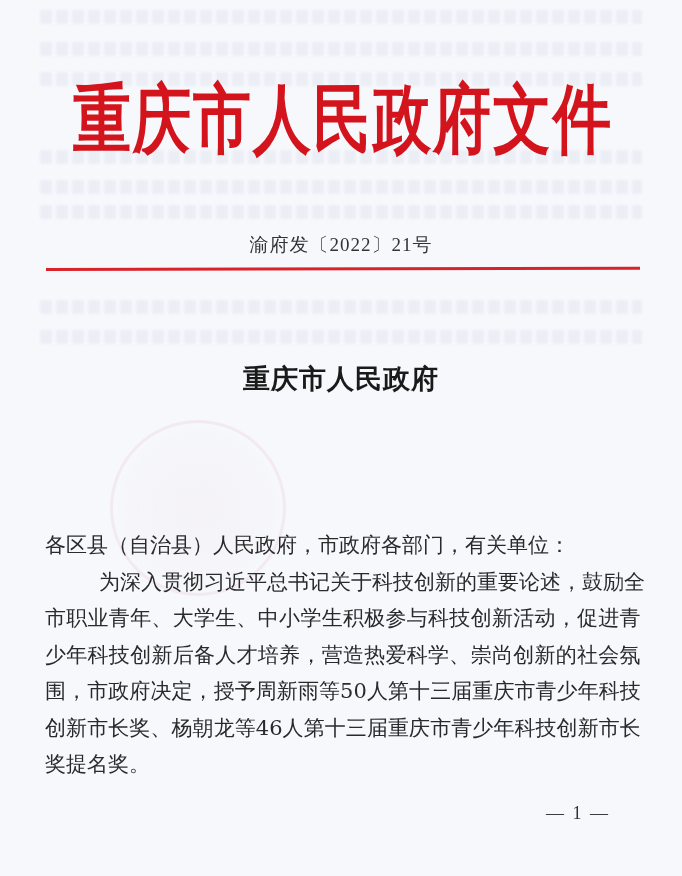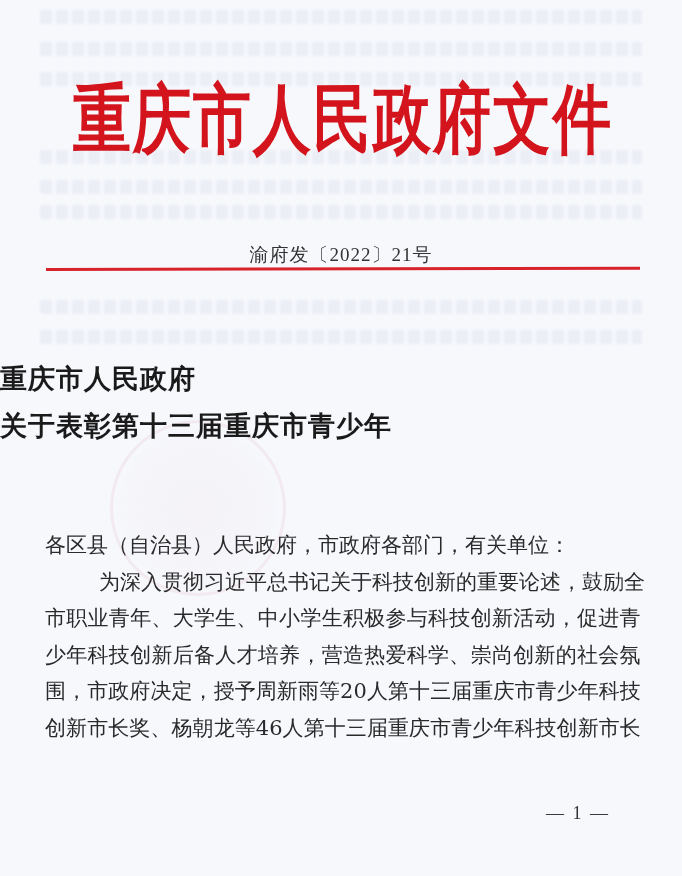--- a/index.html
+++ b/index.html
@@ -59,21 +59,21 @@
     .red-title span {
       display: inline-block;
       transform: scaleY(1.3);
       width: 62px;
       text-align: center;
     }
     .doc-number {
       position: absolute;
       left: 0;
       width: 682px;
-      top: 242px;
+      top: 232px;
       text-align: center;
       font-size: 19px;
       color: #333;
       font-family: "Liberation Serif", "DejaVu Serif", serif;
       letter-spacing: 1px;
     }
     .red-rule {
       position: absolute;
       left: 46px;
       top: 268px;
@@ -81,21 +81,21 @@
       height: 3px;
       background: #d9232b;
       transform: rotate(-0.12deg);
       transform-origin: left center;
     }
     .heading {
       position: absolute;
       left: 0;
       width: 682px;
       top: 355px;
-      text-align: left;
+      text-align: center;
       font-weight: bold;
       font-size: 27px;
       line-height: 47px;
       color: #1a1a1a;
       font-family: "DejaVu Serif", "Liberation Serif", serif;
     }
     .heading div { letter-spacing: 1px; }
     .body-text {
       position: absolute;
       left: 45px;
@@ -151,21 +151,20 @@
     <span>文</span>
     <span>件</span>
   </div>
 
   <div class="doc-number">渝府发〔2022〕21号</div>
 
   <div class="red-rule"></div>
 
   <div class="heading">
     <div>重庆市人民政府</div>
-    <div>关于表彰第十三届重庆市青少年</div>
   </div>
 
   <div class="body-text">
     <div class="line last">各区县（自治县）人民政府，市政府各部门，有关单位：</div>
     <div class="line indent">
         <span>为</span>
         <span>深</span>
         <span>入</span>
         <span>贯</span>
         <span>彻</span>
@@ -259,21 +258,21 @@
         <span>府</span>
         <span>决</span>
         <span>定</span>
         <span>，</span>
         <span>授</span>
         <span>予</span>
         <span>周</span>
         <span>新</span>
         <span>雨</span>
         <span>等</span>
-        <span>20</span>
+        <span>50</span>
         <span>人</span>
         <span>第</span>
         <span>十</span>
         <span>三</span>
         <span>届</span>
         <span>重</span>
         <span>庆</span>
         <span>市</span>
         <span>青</span>
         <span>少</span>
@@ -304,17 +303,18 @@
         <span>青</span>
         <span>少</span>
         <span>年</span>
         <span>科</span>
         <span>技</span>
         <span>创</span>
         <span>新</span>
         <span>市</span>
         <span>长</span>
       </div>
+    <div class="line last">奖提名奖。</div>
   </div>
 
   <div class="page-number">— 1 —</div>
 
 </div>
 
 </body></html>

